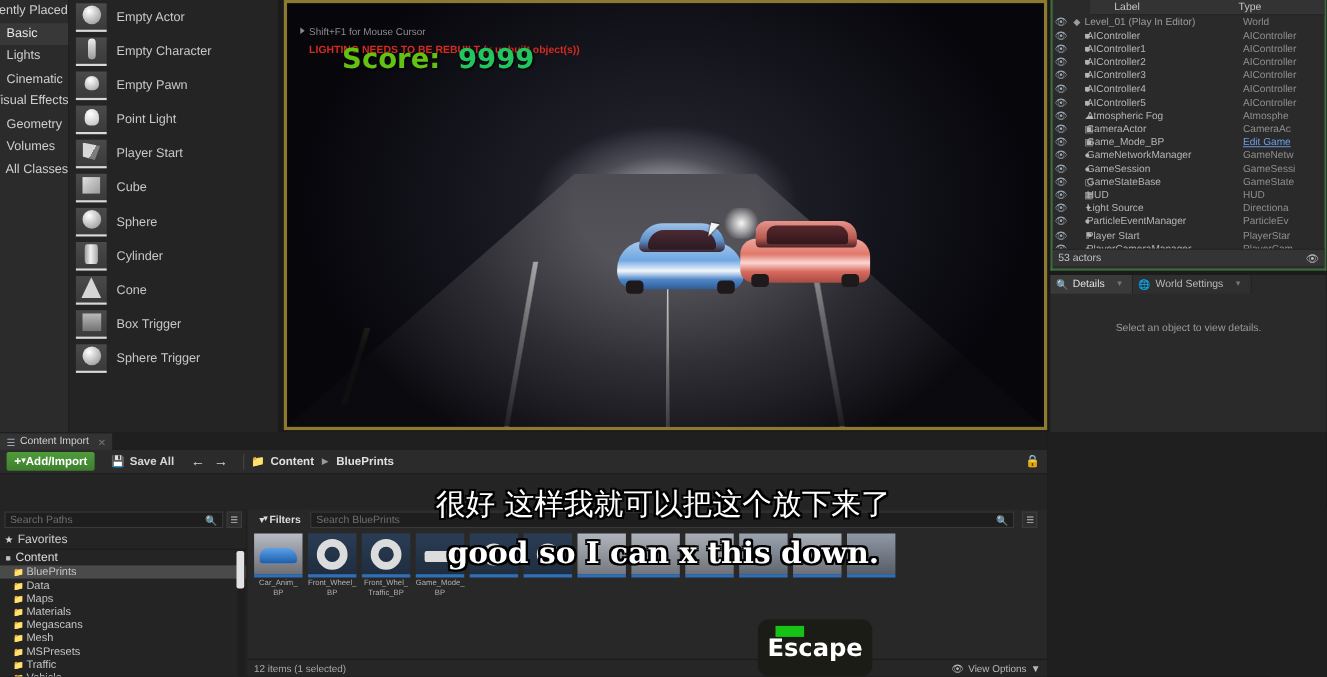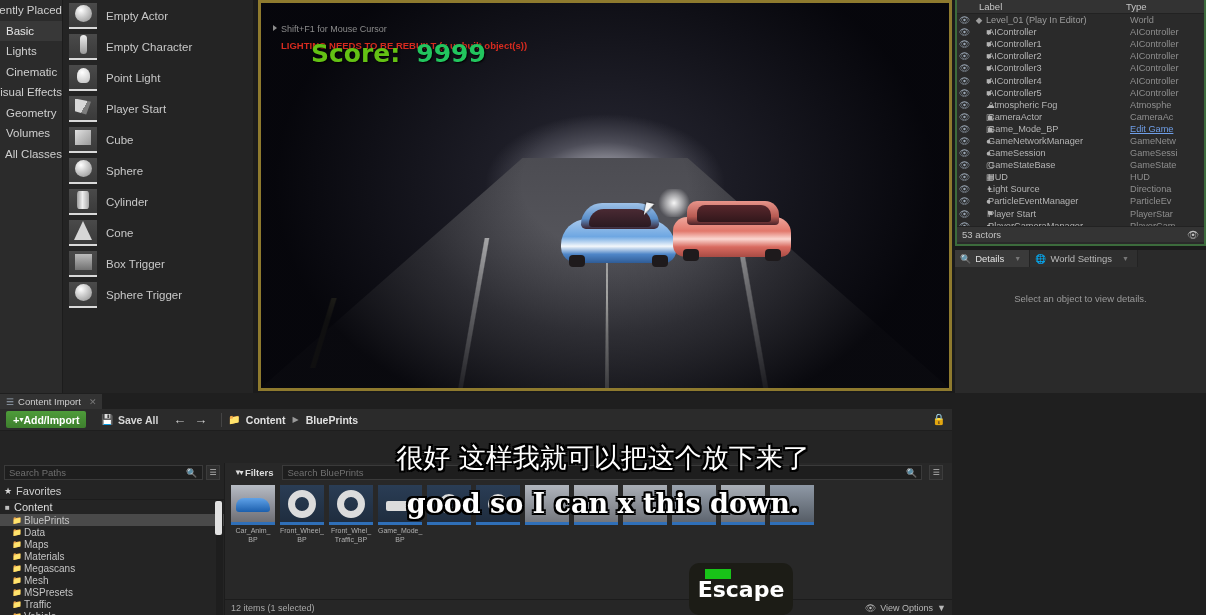--- a/index.html
+++ b/index.html
@@ -104,21 +104,21 @@
   .vp-warn { position: absolute; left: 20px; top: 37px; font-size: 9.5px; color: #d62b1f; font-weight: bold; }
   .vp-score { position: absolute; left: 50px; top: 36px; font-size: 25px; font-weight: bold;
     font-family: "DejaVu Sans", sans-serif; }
   .vp-score .lbl { color: #63c114; text-shadow: 1px 1px 2px #000; }
   .vp-score .val { color: #22c55e; text-shadow: 1px 1px 2px #000; margin-left: 16px; }
 
   
   #outliner { position: absolute; left: 955px; top: 0; width: 251px; height: 246px;
     background: #2a2a2a; border: 2px solid #3c6b3c; border-top: none; }
   #ol-header { height: 14px; background: #333; display: flex; align-items: center;
-    font-size: 9.5px; color: #c6c6c6; border-bottom: 1px solid #222; }
+    font-size: 9.5px; color: #c6c6c6; border-bottom: 1px solid #222; margin-left: 34px; }
   #ol-header .c-label { padding-left: 22px; flex: 1; }
   #ol-header .c-type { width: 78px; }
   .ol-rows { height: 212px; overflow: hidden; }
   .ol-row { height: 12.1px; display: flex; align-items: center; font-size: 9.2px; color: #b4b4b4; }
   .ol-row.root { color: #9d9d9d; }
   .ol-eye { width: 15px; text-align: center; color: #9aa7b5; font-size: 9px; flex: 0 0 auto; }
   .ol-ico { width: 12px; text-align: center; font-size: 8.5px; flex: 0 0 auto; }
   .ol-name { flex: 1; padding-left: 2px; white-space: nowrap; overflow: hidden; }
   .ol-type { width: 74px; color: #8e8e8e; white-space: nowrap; overflow: hidden; }
   .ol-type.link { color: #6f9fe8; text-decoration: underline; }
@@ -250,20 +250,28 @@
         <div class="pa-thumb">
             <div class="shape">
               <div class="sh-char"></div>
             </div>
           </div>
         <div class="pa-label">Empty Character</div>
         </div>
       <div class="pa-item">
         <div class="pa-thumb">
             <div class="shape">
+              <div class="sh-pawn"></div>
+            </div>
+          </div>
+        <div class="pa-label">Empty Pawn</div>
+        </div>
+      <div class="pa-item">
+        <div class="pa-thumb">
+            <div class="shape">
               <div class="sh-bulb"></div>
             </div>
           </div>
         <div class="pa-label">Point Light</div>
         </div>
       <div class="pa-item">
         <div class="pa-thumb">
             <div class="shape">
               <div class="sh-flag"></div>
             </div>

